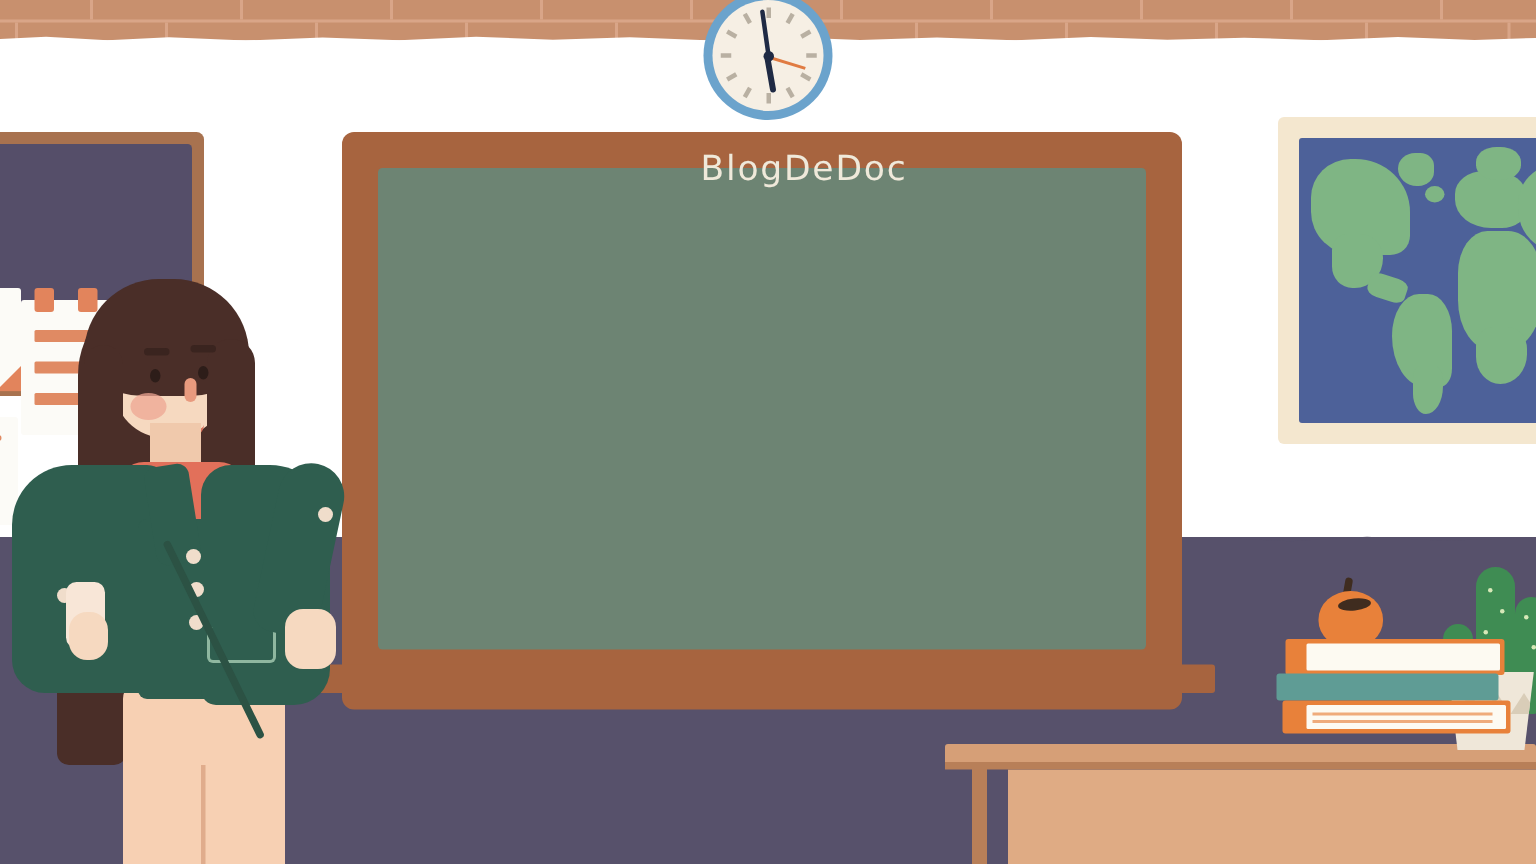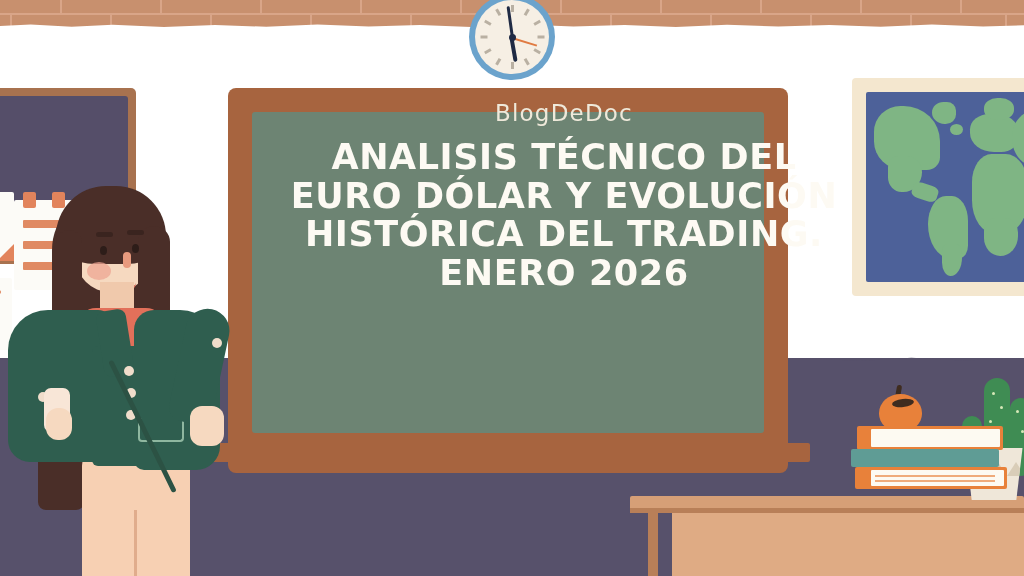--- a/index.html
+++ b/index.html
@@ -95,21 +95,21 @@
   }
   .chalk-board{
     position:absolute;left:24px;top:24px;right:24px;bottom:40px;
     background:#6d8473;border-radius:3px;
   }
   .chalk-ledge{
     position:absolute;left:210px;top:443px;width:600px;height:19px;background:#a7643f;border-radius:2px;
   }
   .board-text{
     position:absolute;left:252px;top:100px;width:568px;
-    text-align:center;color:#fbf7ee;margin-left:28px;
+    text-align:center;color:#fbf7ee;
   }
   .brand{
     font-family:"DejaVu Sans", sans-serif;
     font-size:23px;letter-spacing:1.2px;color:#efe9da;margin-bottom:12px;font-weight:400;
   }
   .headline{
     font-family:"DejaVu Sans", sans-serif;
     font-size:35px;line-height:1.10;font-weight:700;letter-spacing:0.6px;
     text-transform:uppercase;color:#fdfaf3;
   }
@@ -280,21 +280,20 @@
     </div>
   </div>
 
   <div class="chalk-frame">
     <div class="chalk-board"></div>
   </div>
   <div class="chalk-ledge"></div>
 
   <div class="board-text">
     <div class="brand">BlogDeDoc</div>
-    <div class="headline">Analisis técnico del euro dólar y evolución histórica del trading. Enero 2026</div>
   </div>
 
   <div class="desk-leg"></div>
   <div class="desk-body"></div>
   <div class="desk-top"></div>
   <div class="desk-top-shade"></div>
 
   <div>
     <div class="cac" style="left:984px;top:378px;width:26px;height:96px;"></div>
     <div class="cac" style="left:962px;top:416px;width:20px;height:58px;"></div>

